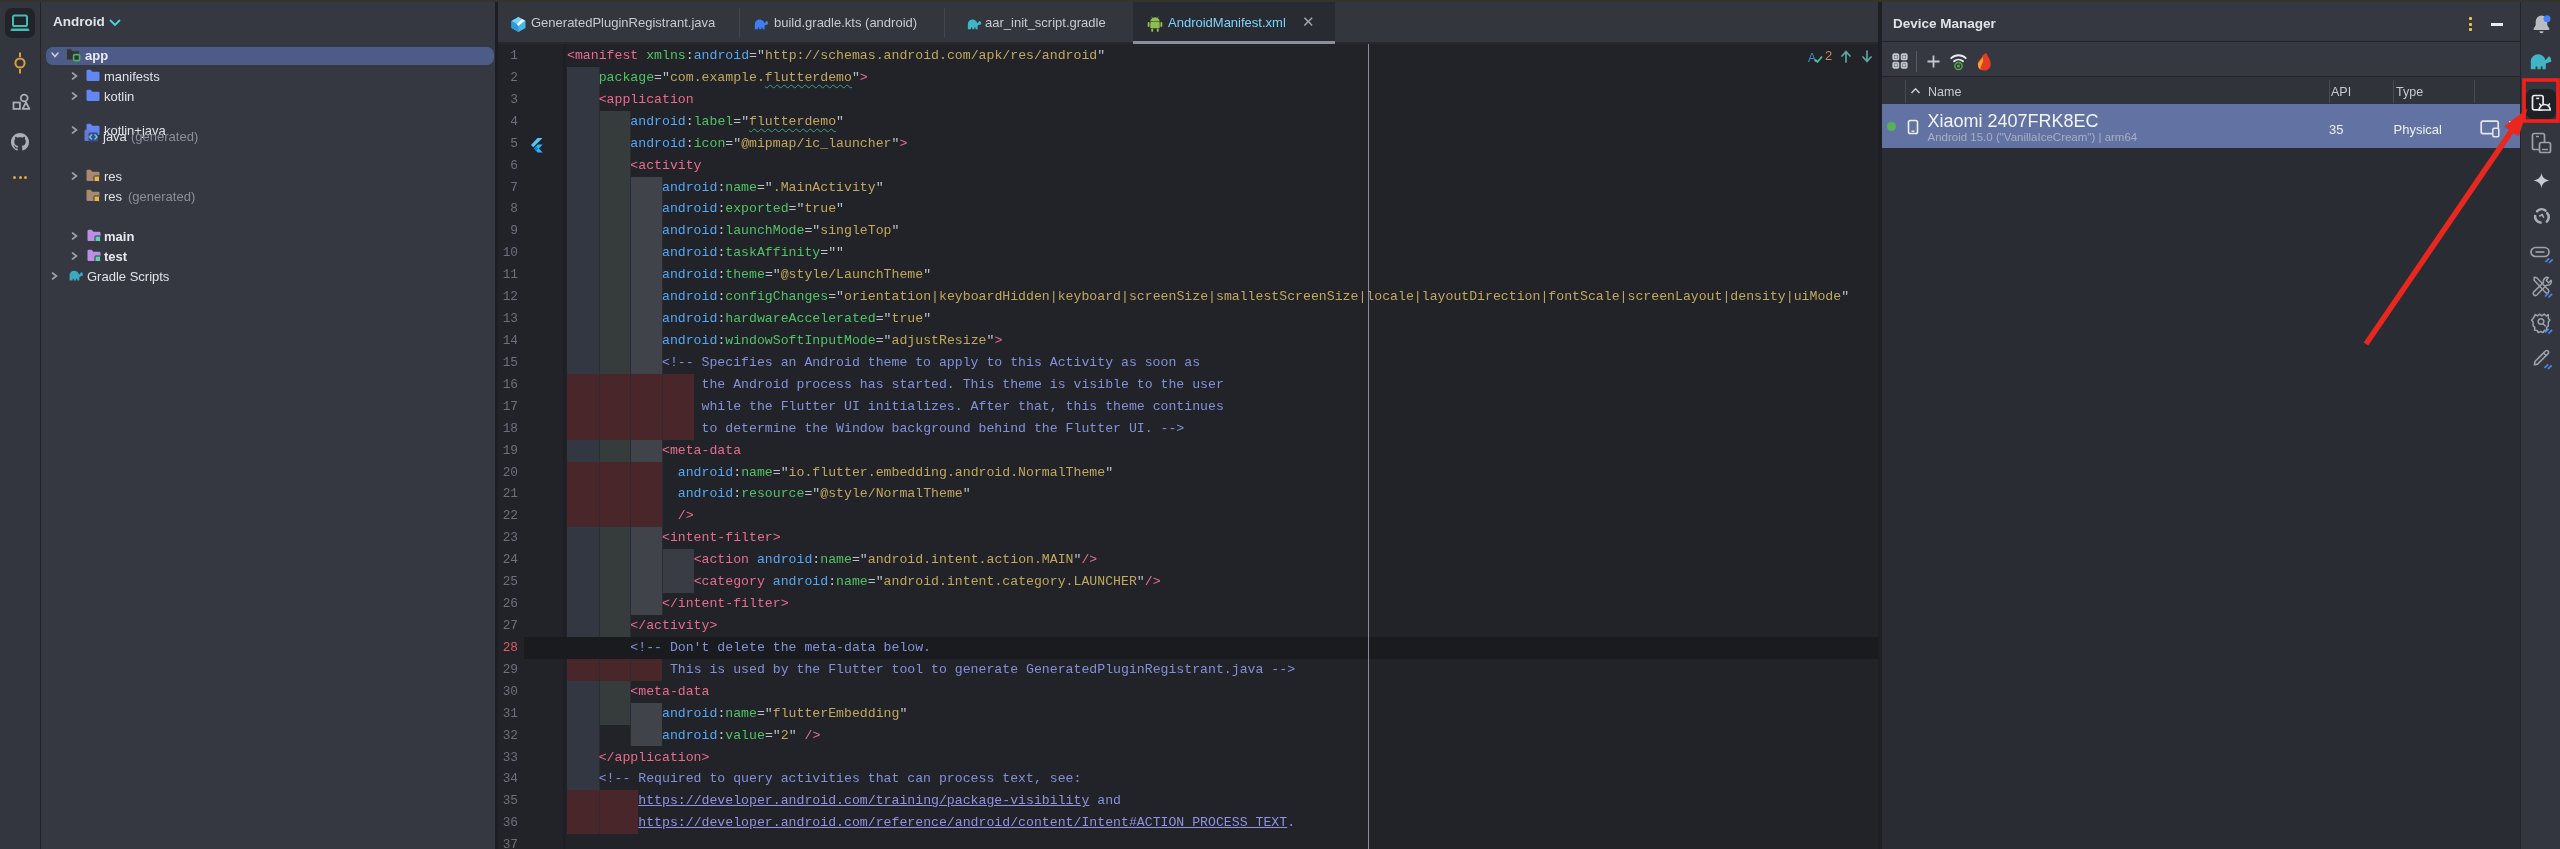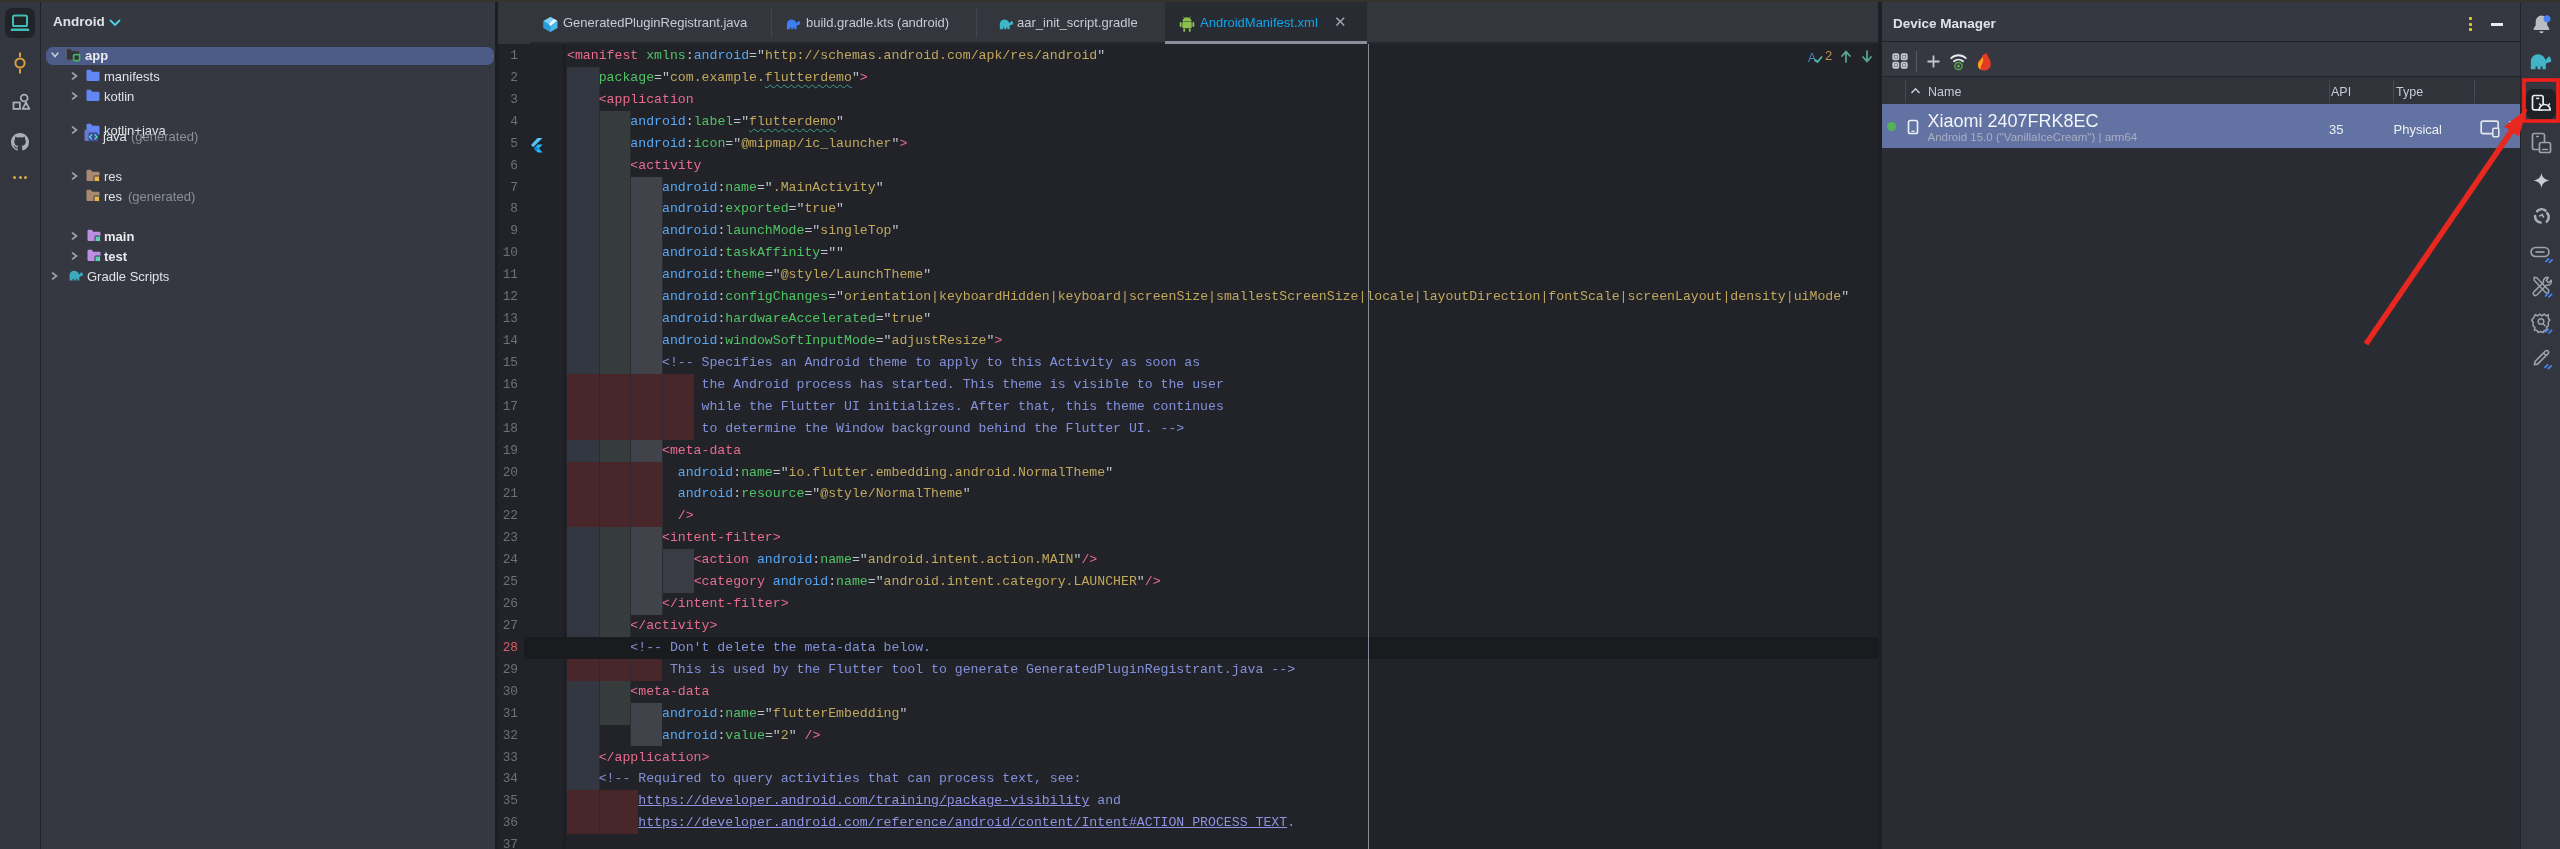--- a/index.html
+++ b/index.html
@@ -158,21 +158,21 @@
         <span class="tico" style="left:26px;"><svg width="17" height="17" viewBox="0 0 24 24">
             <path class="eleph" fill="#3baabf" d="M3.6 19 V12 A6.8 6.8 0 0 1 10.4 5.2 C13.4 5.2 15.9 7.1 16.8 9.8 L17.1 10.8 L19.6 7.7 C20.2 7 21.3 7.3 21.6 8.1 L22.5 10.9 C22.7 11.5 22.4 12.2 21.7 12.4 L17.9 13.6 L17.4 14.8 V19 H14.4 V16.6 H12.7 V19 H9.7 V16.6 H8 V19 Z"></path>
           </svg></span>
         <span style="position:absolute;left:46px;">Gradle Scripts</span>
       </div>
   </div>
 
   <div class="abs" style="left:495px;top:2px;width:3px;height:847px;background:#1d1e23;"></div>
 
   <div class="abs" style="left:498px;top:2px;width:1380px;height:42px;background:#33363d;"></div>
-  <div id="tabs" class="abs" style="left:498px;top:2px;width:1380px;height:42px;margin-left:32px;">
+  <div id="tabs" class="abs" style="left:498px;top:2px;width:1380px;height:42px;">
 
     <div class="abs" style="left:0;top:40px;width:1380px;height:2px;background:#26282d;"></div>
 
     <div class="abs" style="left:241px;top:6px;width:1px;height:30px;background:#42454e;"></div>
     <div class="abs" style="left:446px;top:6px;width:1px;height:30px;background:#42454e;"></div>
 
     <span class="tabico" style="left:12px;"><svg width="17" height="17" viewBox="0 0 17 17">
           <path d="M8.5 1 L15.5 5 v7 L8.5 16 L1.5 12 v-7 z" fill="#47b6e8"></path>
           <path d="M8.5 1 L15.5 5 L8.5 9 L1.5 5 z" fill="#7ad0f5"></path>
           <path d="M8.5 9 v7 L1.5 12 v-7 z" fill="#2f9ad8"></path>
@@ -195,21 +195,21 @@
     <span class="tabico" style="left:649px;"><svg width="16" height="16" viewBox="0 0 16 16">
           <g fill="#8dbf4e">
             <path d="M5.2 2.2 l-0.9 -1.4 0.5 -0.3 0.9 1.4 a4.6 4.6 0 0 1 4.6 0 l0.9 -1.4 0.5 0.3 -0.9 1.4 a4.2 4.2 0 0 1 1.9 3.2 h-9.4 a4.2 4.2 0 0 1 1.9 -3.2 z"></path>
             <rect x="3.3" y="6.1" width="9.4" height="6.2" rx="0.8"></rect>
             <rect x="0.7" y="6.1" width="1.9" height="4.8" rx="0.9"></rect>
             <rect x="13.4" y="6.1" width="1.9" height="4.8" rx="0.9"></rect>
             <rect x="4.3" y="12.6" width="1.9" height="3.2" rx="0.9"></rect>
             <rect x="9.8" y="12.6" width="1.9" height="3.2" rx="0.9"></rect>
           </g>
         </svg></span>
-    <span class="tabtxt" style="left:670px;color:#0ea5e9;">AndroidManifest.xml</span>
+    <span class="tabtxt" style="left:670px;color:#7dd3fc;">AndroidManifest.xml</span>
     <span class="abs" style="left:804px;top:0;height:42px;line-height:40px;font-size:15px;color:#a0a5ad;">✕</span>
   </div>
 
   <div id="editor" class="abs" style="left:498px;top:44px;width:1380px;height:805px;background:#212329;">
 
     <div class="abs" style="left:65px;top:0;width:3px;height:805px;background:#1d1f24;"></div>
 
     <div class="abs" style="left:69px;top:22.96px;width:31.7px;height:569.92px;background:#333741;"></div>
     <div class="abs" style="left:69px;top:614.8px;width:31.7px;height:175.36px;background:#333741;"></div>
     <div class="abs" style="left:100.7px;top:66.8px;width:31.7px;height:526.08px;background:#353c3b;"></div>

